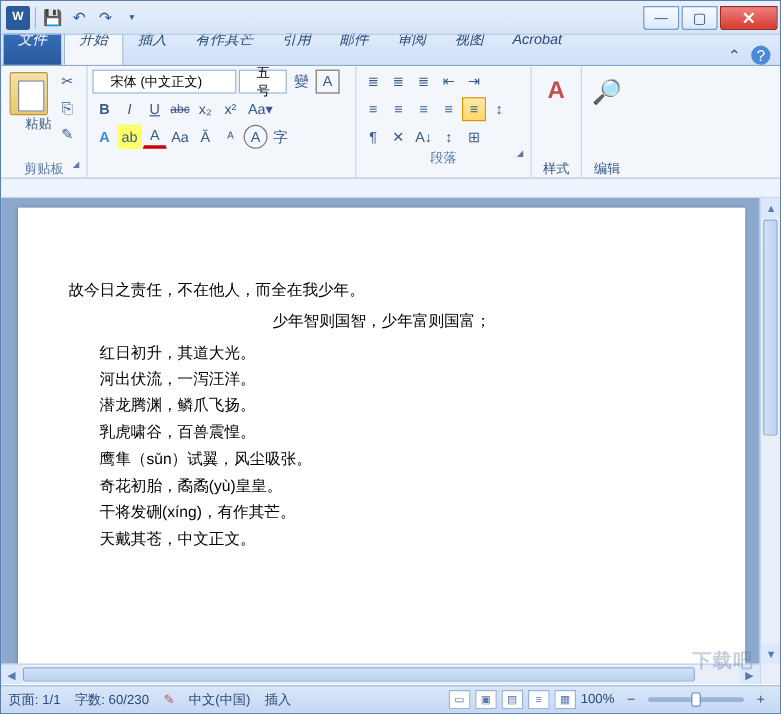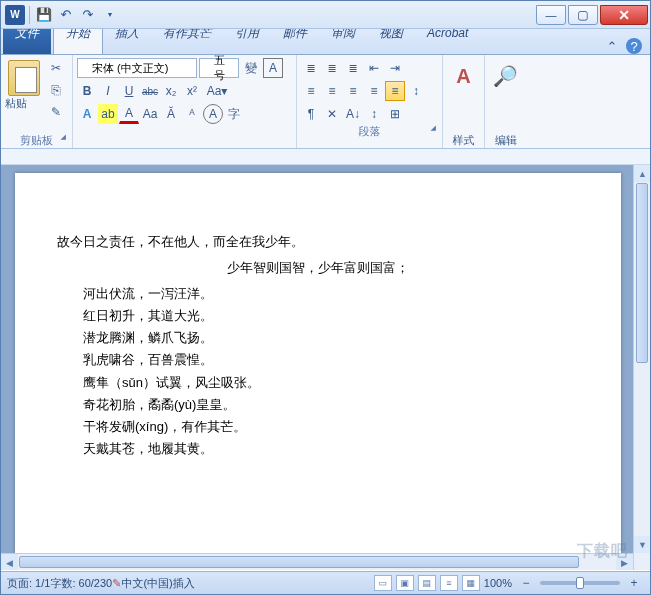--- a/index.html
+++ b/index.html
@@ -27,21 +27,21 @@
 .ribbon { height: 94px; background: #f3f6fb; border-bottom: 1px solid #a9c3e4; display: flex; }
 .group { border-right: 1px solid #c9d7ec; padding: 3px 4px 0 4px; display: flex; flex-direction: column; height: 100%; }
 .group-body { flex: 1; display: flex; gap: 3px; }
 .group-label { height: 15px; font-size: 11px; text-align: center; color: #5a7aac; position: relative; }
 .group-label::after { content: "◢"; position: absolute; right: 2px; font-size: 7px; color: #5a7aac; }
 
 .icon-btn { width: 20px; height: 20px; display: flex; align-items: center; justify-content: center; font-size: 12px; color: #3a5a8a; border: 1px solid transparent; }
 .icon-row { display: flex; gap: 1px; align-items: center; }
 .icon-col { display: flex; flex-direction: column; gap: 2px; }
 
-.paste-col { width: 38px; text-align: left; }
+.paste-col { width: 38px; text-align: right; }
 .paste-icon { width: 32px; height: 36px; margin: 2px auto 0; background: linear-gradient(#f5e1a8,#e8c96a); border: 1px solid #b89838; border-radius: 2px; position: relative; }
 .paste-icon::before { content: ""; position: absolute; top: 6px; left: 6px; width: 20px; height: 24px; background: #fff; border: 1px solid #888; }
 .paste-label { font-size: 11px; color: #3a5a8a; }
 .cut-col { width: 22px; }
 
 .font-group { width: 224px; }
 .font-row1 { display: flex; gap: 2px; align-items: center; }
 .combo { height: 20px; border: 1px solid #9ab4d8; background: #fff; font-size: 11px; padding: 0 14px; display: flex; align-items: center; }
 .font-name { width: 120px; }
 .font-size { width: 40px; }
@@ -65,21 +65,21 @@
 
 .highlight-box { border: 1px solid #c83a3a; padding: 2px 4px; margin: 2px -6px 4px -6px; }
 .highlight-line { background: #9ec7ef; text-align-last: justify; letter-spacing: 0.5px; padding: 1px 2px; }
 
 .scroll-v { position: absolute; right: 0; top: 0; bottom: 0; width: 17px; background: #e9eff9; border-left: 1px solid #bcd0ea; }
 .scroll-thumb-v { position: absolute; top: 18px; left: 2px; right: 2px; height: 180px; background: linear-gradient(90deg,#d2e2f7,#b9d1f0); border: 1px solid #8ea9cf; border-radius: 2px; }
 .scroll-h { position: absolute; left: 0; right: 17px; bottom: 0; height: 17px; background: #e9eff9; border-top: 1px solid #bcd0ea; }
 .scroll-thumb-h { position: absolute; left: 18px; top: 2px; bottom: 2px; width: 560px; background: linear-gradient(#d2e2f7,#b9d1f0); border: 1px solid #8ea9cf; border-radius: 2px; }
 .scroll-arrow { position: absolute; width: 17px; height: 17px; background: #dce9fb; display:flex; align-items:center; justify-content:center; font-size:9px; color:#5a7aac; }
 
-.statusbar { position: absolute; left: 0; right: 0; bottom: 0; height: 23px; background: linear-gradient(#d8e6f9,#c5d8f2); border-top: 1px solid #98b4da; display: flex; align-items: center; font-size: 11px; color: #2a4a7a; padding: 0 6px; }
+.statusbar { position: absolute; left: 0; right: 0; bottom: 0; height: 23px; background: linear-gradient(#d8e6f9,#c5d8f2); border-top: 1px solid #98b4da; display: flex; align-items: center; font-size: 11px; color: #2a4a7a; padding: 0 6px; gap: 12px; }
 .status-right { margin-left: auto; display: flex; align-items: center; gap: 4px; }
 .view-btn { width: 18px; height: 16px; border: 1px solid #9ab4d8; background: #fff; font-size: 9px; display:flex; align-items:center; justify-content:center; color:#5a7aac; }
 .zoom-track { width: 80px; height: 4px; background: #9ab4d8; position: relative; border-radius: 2px; }
 .zoom-thumb { position: absolute; left: 36px; top: -4px; width: 8px; height: 12px; background: #fff; border: 1px solid #6a8abf; border-radius: 2px; }
 .watermark { position: absolute; right: 22px; bottom: 8px; font-size: 16px; color: rgba(90,120,160,0.35); font-weight: bold; letter-spacing: 1px; pointer-events: none; }
 </style>
 </head>
 <body>
 
 <div class="window">
@@ -205,28 +205,28 @@
       <div class="small-label">编辑</div>
     </div>
   </div>
 
   <div class="ruler"></div>
 
   <div class="doc-area">
     <div class="doc-page">
       <p class="doc-center">故今日之责任，不在他人，而全在我少年。</p>
       <p class="doc-right">少年智则国智，少年富则国富；</p>
+      <p class="doc-line">红日初升，其道大光。</p>
       <p class="doc-line">河出伏流，一泻汪洋。</p>
-      <p class="doc-line">红日初升，其道大光。</p>
       <p class="doc-line">潜龙腾渊，鳞爪飞扬。</p>
       <p class="doc-line">乳虎啸谷，百兽震惶。</p>
       <p class="doc-line">鹰隼（sǔn）试翼，风尘吸张。</p>
       <p class="doc-line">奇花初胎，矞矞(yù)皇皇。</p>
       <p class="doc-line">干将发硎(xíng)，有作其芒。</p>
-      <p class="doc-line">天戴其苍，地履其黄。</p>
+      <p class="doc-line">天戴其苍，中文正文。</p>
     </div>
     <div class="scroll-v">
       <div class="scroll-arrow" style="top:0">▲</div>
       <div class="scroll-thumb-v"></div>
       <div class="scroll-arrow" style="bottom:17px">▼</div>
     </div>
     <div class="scroll-h">
       <div class="scroll-arrow" style="left:0">◀</div>
       <div class="scroll-thumb-h"></div>
       <div class="scroll-arrow" style="right:0">▶</div>

